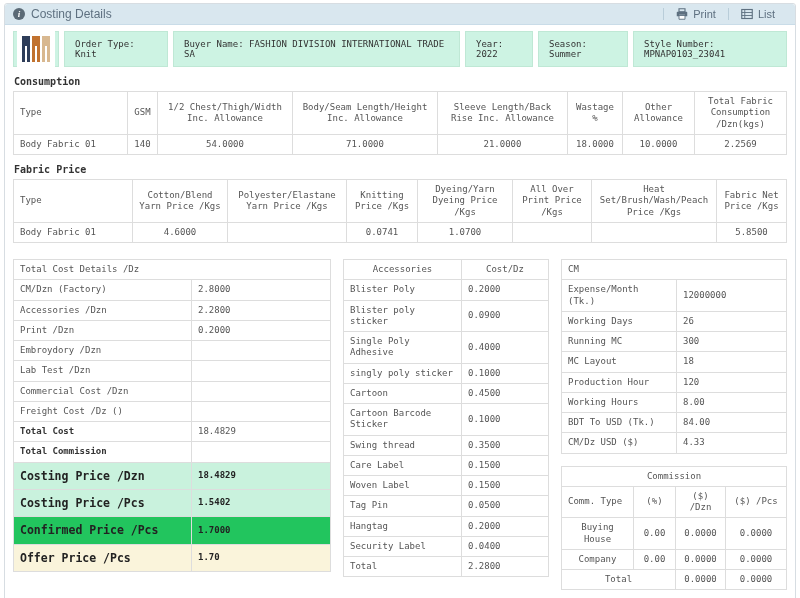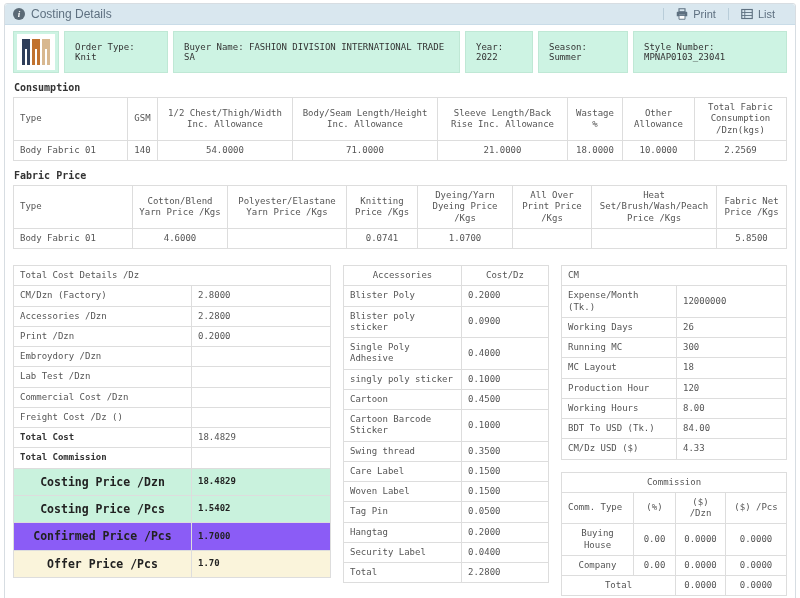--- a/index.html
+++ b/index.html
@@ -24,21 +24,21 @@
   .hdr-btn {
     background:none; border:none; border-left:1px solid #b9cdd9; cursor:pointer;
     display:flex; align-items:center; gap:5px; padding:0 12px;
     font-family:"Liberation Sans", sans-serif; font-size:11px; color:#5e7080;
   }
   .hdr-btn svg { display:block; }
   .panel-body { padding:6px 8px 14px 8px; }
 
   .info-strip { display:flex; gap:5px; }
   .info-cell {
-    background:#cdf3e3; border:1px solid #bfe8d5; height:42px;
+    background:#cdf3e3; border:1px solid #bfe8d5; height:36px;
     display:flex; align-items:center; padding:0 10px; color:#333; font-size:9px;
   }
   .logo-cell { width:46px; flex:0 0 auto; background:#cdf3e3; padding:3px; }
   .logo-box { background:#fff; width:100%; height:36px; display:flex; align-items:center; justify-content:center; gap:2px; }
   .cell-order { width:104px; flex:0 0 auto; }
   .cell-buyer { width:287px; flex:0 0 auto; }
   .cell-year { width:68px; flex:0 0 auto; }
   .cell-season { width:90px; flex:0 0 auto; }
   .cell-style { flex:1 1 auto; }
 
@@ -51,23 +51,23 @@
   td.bold, .tbl-title td, tr.bold-label td:first-child { font-weight:bold; color:#333; }
 
   .cols { display:flex; align-items:flex-start; gap:12px; margin-top:16px; }
   .col-left { width:318px; flex:0 0 auto; }
   .col-mid { width:206px; flex:0 0 auto; }
   .col-right { flex:1 1 auto; }
 
   .tc-table td { padding:5px 6px; }
   .note { color:#218838; }
   tr.hl td { padding:6px; font-weight:bold; color:#222; }
-  tr.hl td:first-child { font-size:11.5px;text-align:center; }
+  tr.hl td:first-child { font-size:11.5px; }
   tr.hl-green td { background:#c9f2dd; }
-  tr.hl-red td { background:#8b5cf6; }
+  tr.hl-red td { background:#22c55e; }
   tr.hl-yellow td { background:#faf4db; }
 
   .acc-table td, .acc-table th { padding:4.5px 6px; }
   .acc-table th { text-align:left; font-weight:bold; color:#333; }
   .cm-table td { padding:4.5px 6px; }
   .comm-table { margin-top:12px; }
   .comm-table td, .comm-table th { padding:4.5px 5px;text-align:center; }
   .comm-title td { text-align:center; font-weight:bold; font-size:13px; color:#222; padding:5px; }
   .comm-table th { text-align:center; font-weight:bold; color:#333; }
   .comm-table td.num { text-align:center; }

